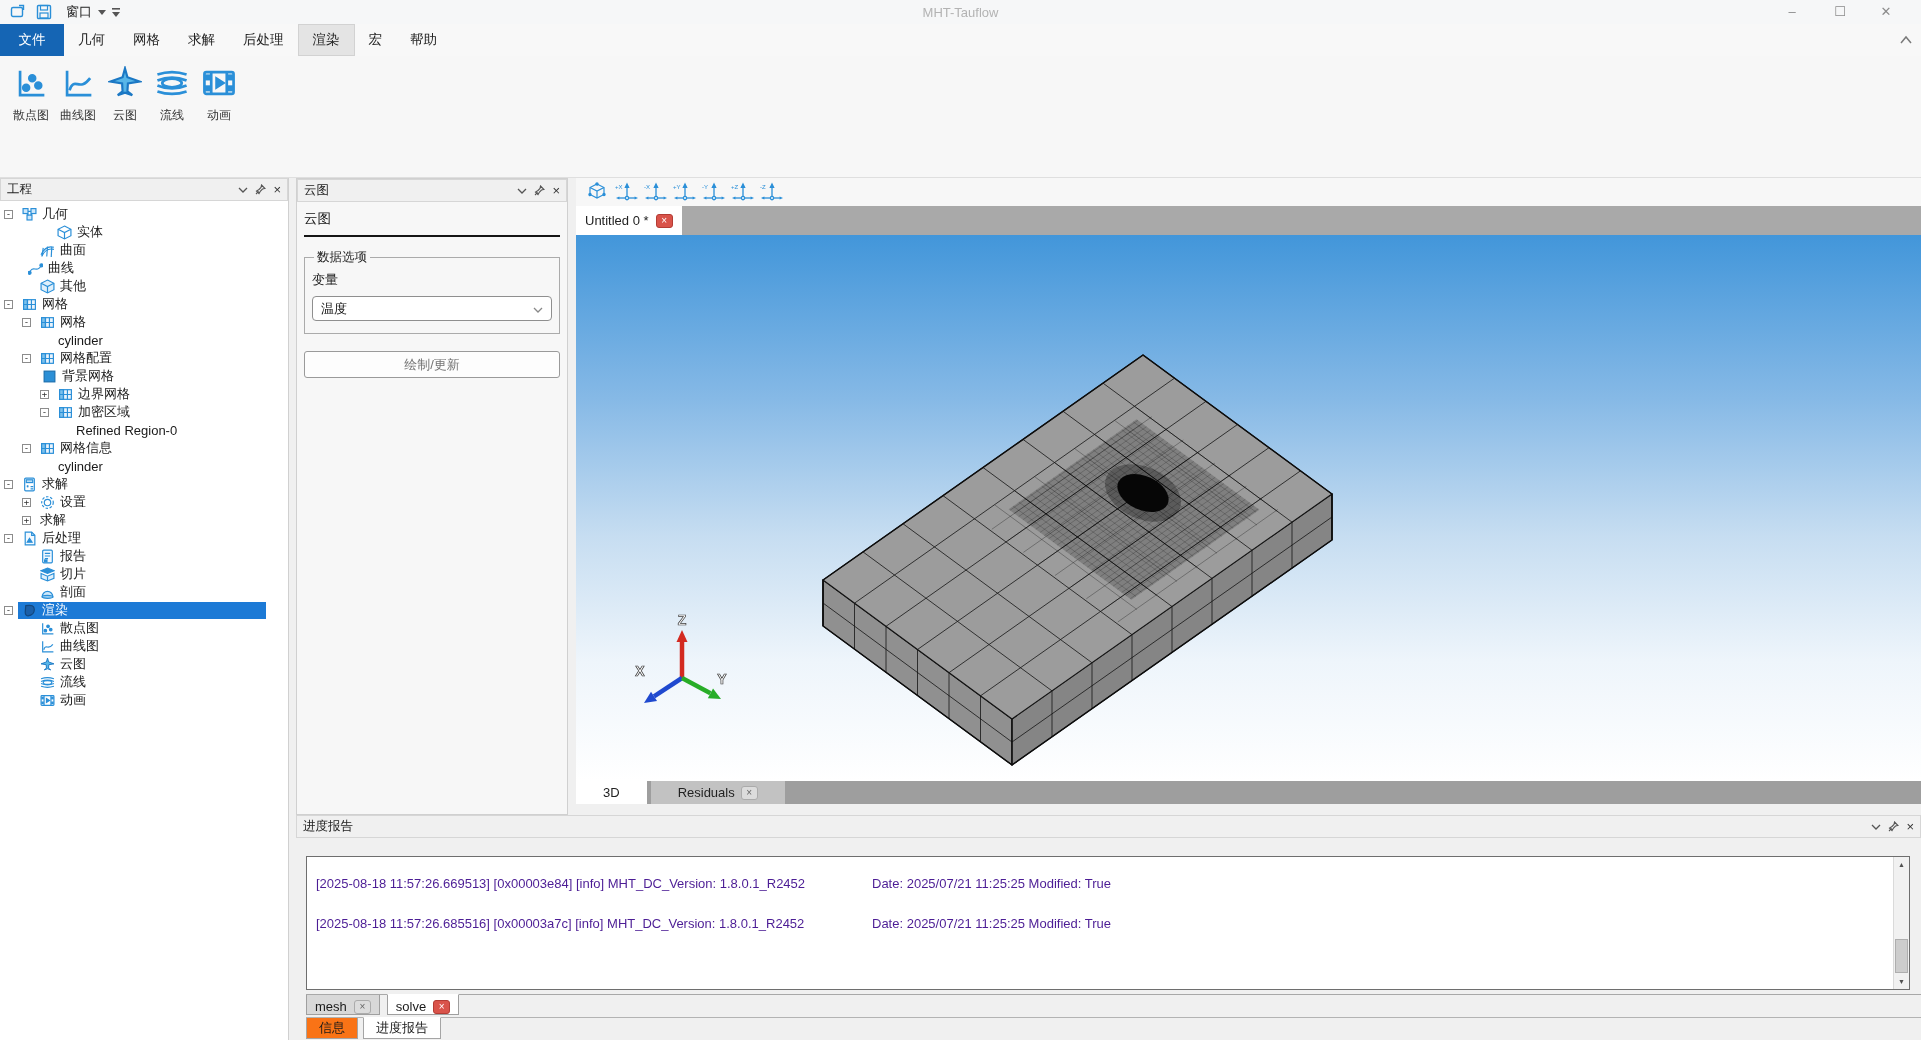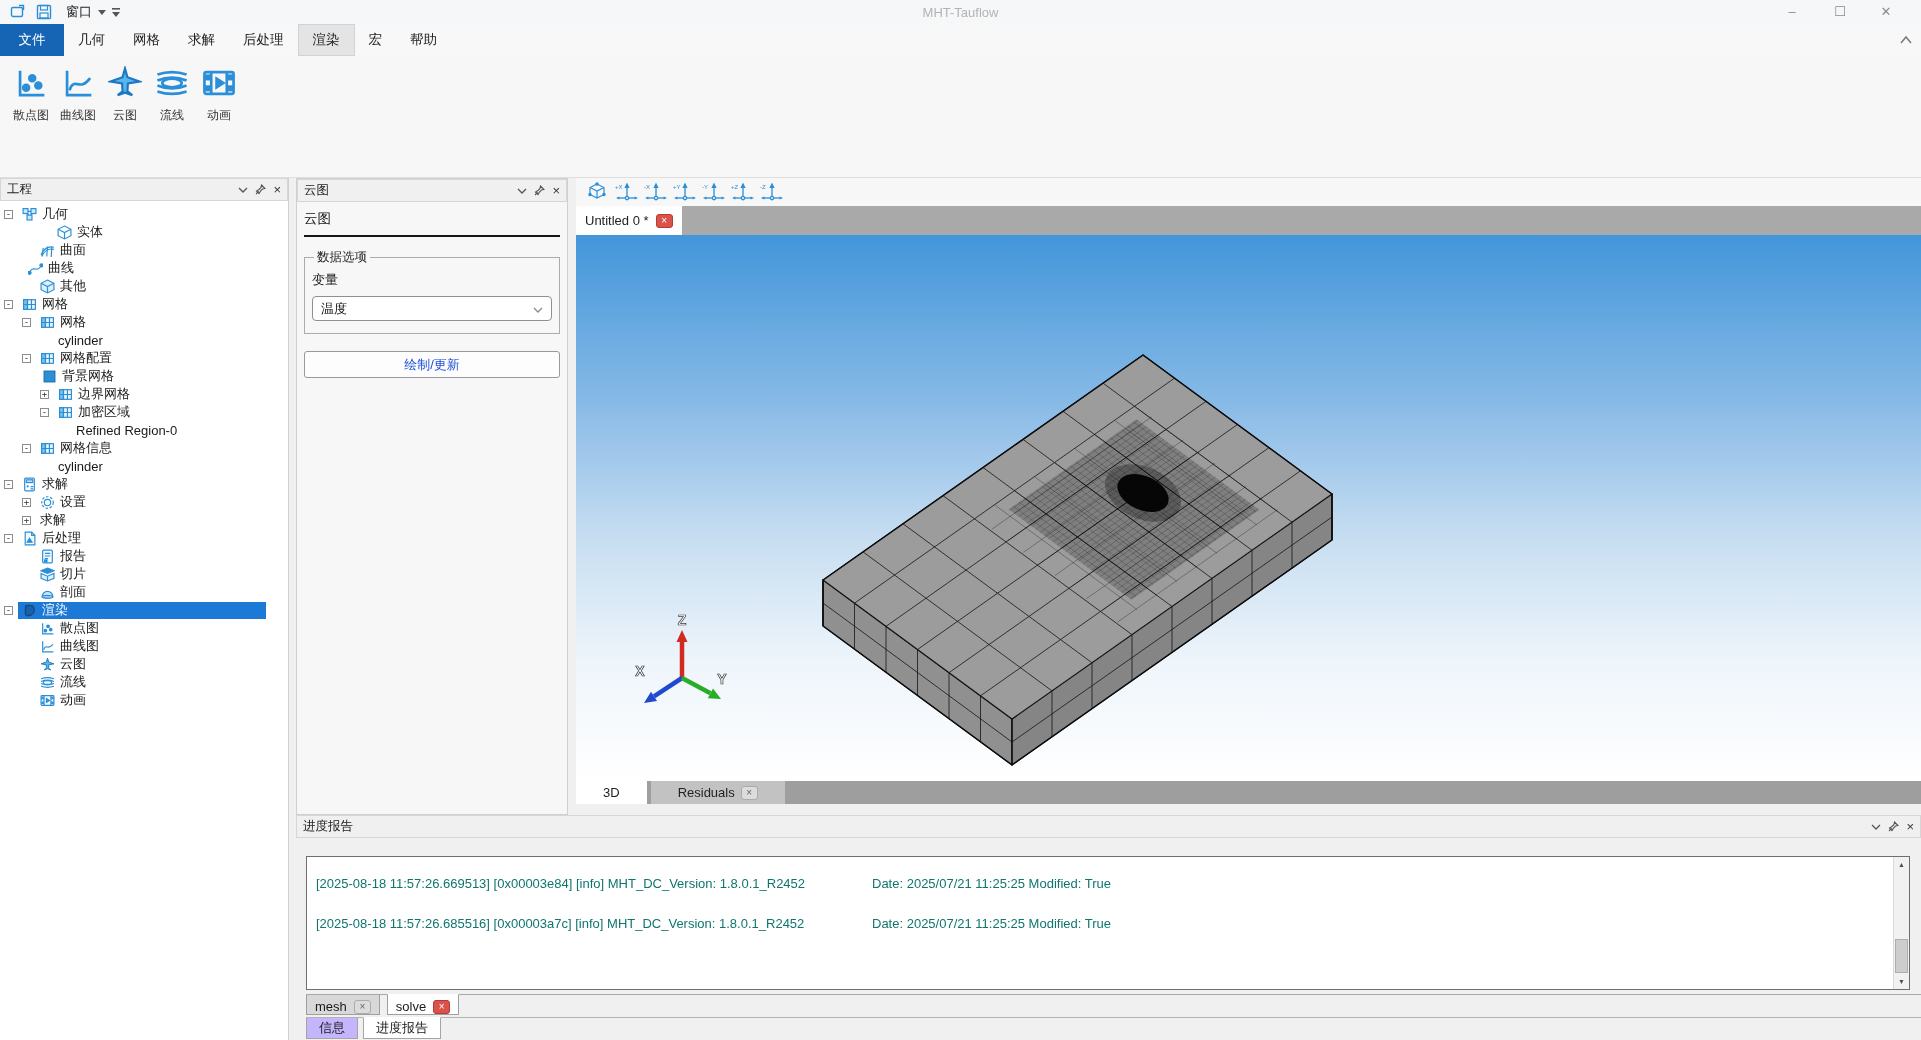--- a/index.html
+++ b/index.html
@@ -53,56 +53,56 @@
   #mid-body { padding:8px 7px; }
   #contour-title { font-size:13.5px; color:#111; }
   #contour-hr { height:2px; background:#151515; margin-top:7px; }
   #data-group { margin-top:12px; border:1px solid #ababab; padding:4px 7px 12px 7px; position:relative; }
   #data-group legend { font-size:12.5px; padding:0 3px; margin-left:2px; color:#222; }
   #var-label { margin-top:1px; font-size:13px; }
   #var-select { margin-top:7px; height:25px; background:#fff; border:1px solid #8f8f8f; border-radius:4px;
     display:flex; align-items:center; padding:0 8px; font-size:13px; color:#111; }
   #var-select .chev { margin-left:auto; color:#777; }
   #draw-btn { margin-top:17px; height:27px; background:#fdfdfd; border:1px solid #9a9a9a; border-radius:3px;
-    display:flex; align-items:center; justify-content:center; font-size:13px; color:#1d4ed8; }
+    display:flex; align-items:center; justify-content:center; font-size:13px; color:#737373; }
 
   
   #view-toolbar { position:absolute; left:576px; top:178px; right:0; height:28px; background:#f7f7f7;
     display:flex; align-items:center; gap:3px; padding-left:8px; }
   .vtb-btn { width:26px; height:22px; display:flex; align-items:center; justify-content:center; }
   #doc-tabbar { position:absolute; left:576px; top:206px; right:0; height:29px; background:#a9a9a9; display:flex; align-items:stretch; }
   .doc-tab { background:#fff; display:flex; align-items:center; gap:7px; padding:0 9px; font-size:13px; color:#222; }
   .closebox { width:17px; height:14px; border-radius:3px; display:flex; align-items:center; justify-content:center;
     font-size:10px; line-height:1; }
   .closebox.red { background:#d9534a; border:1px solid #b43c34; color:#fff; }
   .closebox.gray { background:#dcdcdc; border:1px solid #ababab; color:#666; }
   #viewport { position:absolute; left:576px; top:235px; right:0; height:546px; }
   #view-tabbar { position:absolute; left:576px; top:781px; right:0; height:23px; background:#9e9e9e; display:flex; align-items:stretch; }
   .view-tab { display:flex; align-items:center; gap:6px; padding:0 27px; font-size:13px; color:#222; }
   .view-tab.on { background:#fff; }
   .view-tab.off { background:#c2c2c2; margin-left:4px; }
 
   
   #bottom-panel { position:absolute; left:296px; top:815px; right:0; bottom:0; background:#f0f0f0; }
   #log-box { position:absolute; left:10px; right:11px; top:41px; height:134px; background:#fff; border:1px solid #6e6e6e; }
-  .log-line { position:absolute; left:9px; white-space:nowrap; font-size:13px; color:#0f766e; }
+  .log-line { position:absolute; left:9px; white-space:nowrap; font-size:13px; color:#4c1d95; }
   .log-line .right-part { position:absolute; left:556px; top:0; white-space:nowrap; }
   #log-l1 { top:19px; } #log-l2 { top:59px; }
   #vscroll { position:absolute; right:0; top:0; bottom:0; width:16px; background:#f1f1f1; border-left:1px solid #dadada; }
   .sb-btn { height:15px; display:flex; align-items:center; justify-content:center; font-size:7px; color:#505050; }
   #sb-down { position:absolute; bottom:0; left:0; right:0; }
   #sb-thumb { position:absolute; left:1px; right:1px; bottom:16px; height:34px; background:#cdcdcd; border:1px solid #aeaeae; }
   .btabrow { position:absolute; left:10px; right:0; display:flex; align-items:flex-start; }
   #btabrow1 { top:179px; height:21px; border-top:1px solid #a8a8a8; }
   #btabrow2 { top:202px; height:23px; border-top:1px solid #b3b3b3; }
   .btab { display:flex; align-items:flex-end; gap:7px; padding:0 8px; height:20px; font-size:13px;
     border:1px solid #9f9f9f; border-top:none; background:#d8d8d8; margin-right:7px; }
   .btab.on { background:#fff; margin-top:-1px; border-top:1px solid #fff; height:21px; }
   .ctab { padding:0 12px; height:21px; display:flex; align-items:center; font-size:13px;
-    border:1px solid #a5a5a5; border-top:none; background:#c4b5fd; margin-right:5px; }
+    border:1px solid #a5a5a5; border-top:none; background:#f97316; margin-right:5px; }
   .ctab.on { margin-top:-1px; border-top:1px solid #fff; background:#fff; height:22px; }
 </style>
 </head>
 <body>
 
 <div id="titlebar">
   <span class="qat-icon">
     <svg width="16" height="16" viewBox="0 0 16 16">
         <rect x="1.5" y="3.5" width="11" height="9" rx="1.5" fill="none" stroke="#2a8fd8" stroke-width="1.4"></rect>
         <path d="M9 1.5 L13.5 1.5 L13.5 6" fill="none" stroke="#2a8fd8" stroke-width="1.4"></path>

